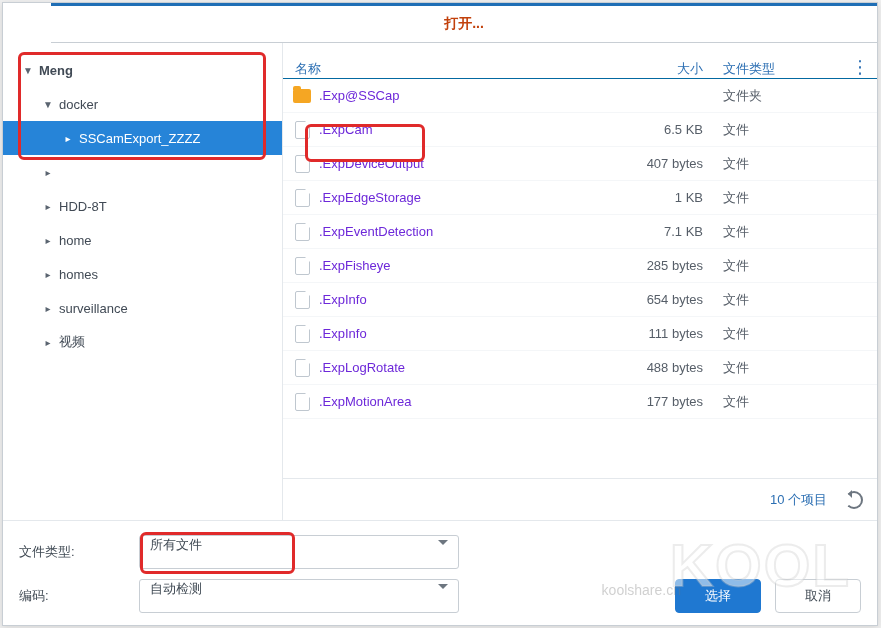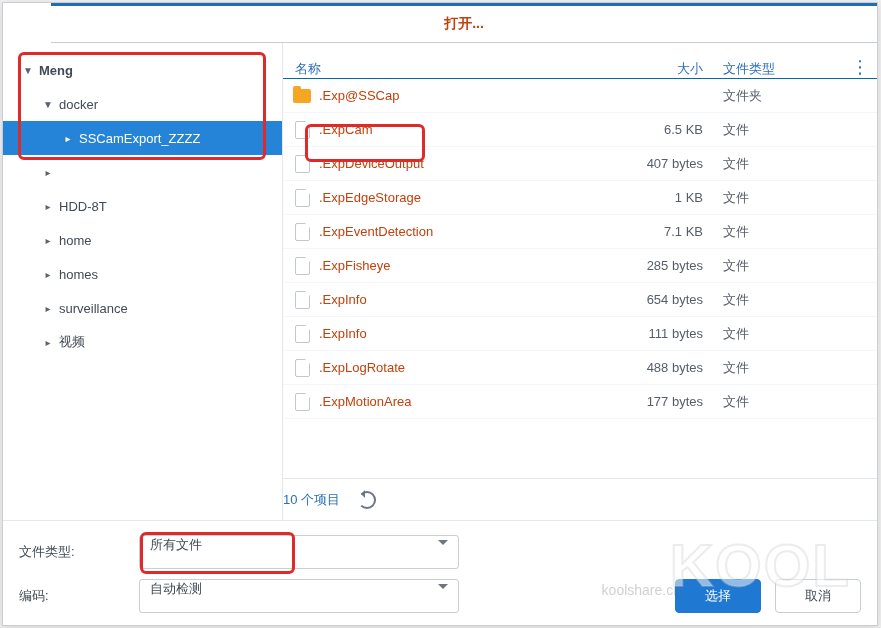--- a/index.html
+++ b/index.html
@@ -119,30 +119,31 @@
       border-radius: 2px;
       position: relative;
     }
     .file-ic::after {
       content:'';
       position:absolute; top:-1.5px; right:-1.5px;
       width:0; height:0;
       border-top:6px solid #fff;
       border-left:6px solid transparent;
     }
-    .row .name { flex: 1; color: #c2410c; }
+    .row .name { flex: 1; color: #6d28d9; }
     .row .size { width: 110px; text-align: right; padding-right: 10px; color: #565e68; }
     .row .type { width: 130px; padding-left: 10px; color: #565e68; }
     .row .menu-pad { width: 34px; }
     
     .list-footer {
       border-top: 1px solid #e4e8ec;
       height: 42px;
       display: flex;
       align-items: center;
+      justify-content: flex-end;
       padding-right: 14px;
       gap: 18px;
       color: #2c6fb3;
     }
     .refresh-ic {
       width: 18px; height: 18px;
       border: 2px solid #6d7680;
       border-left-color: transparent;
       border-radius: 50%;
       position: relative;

